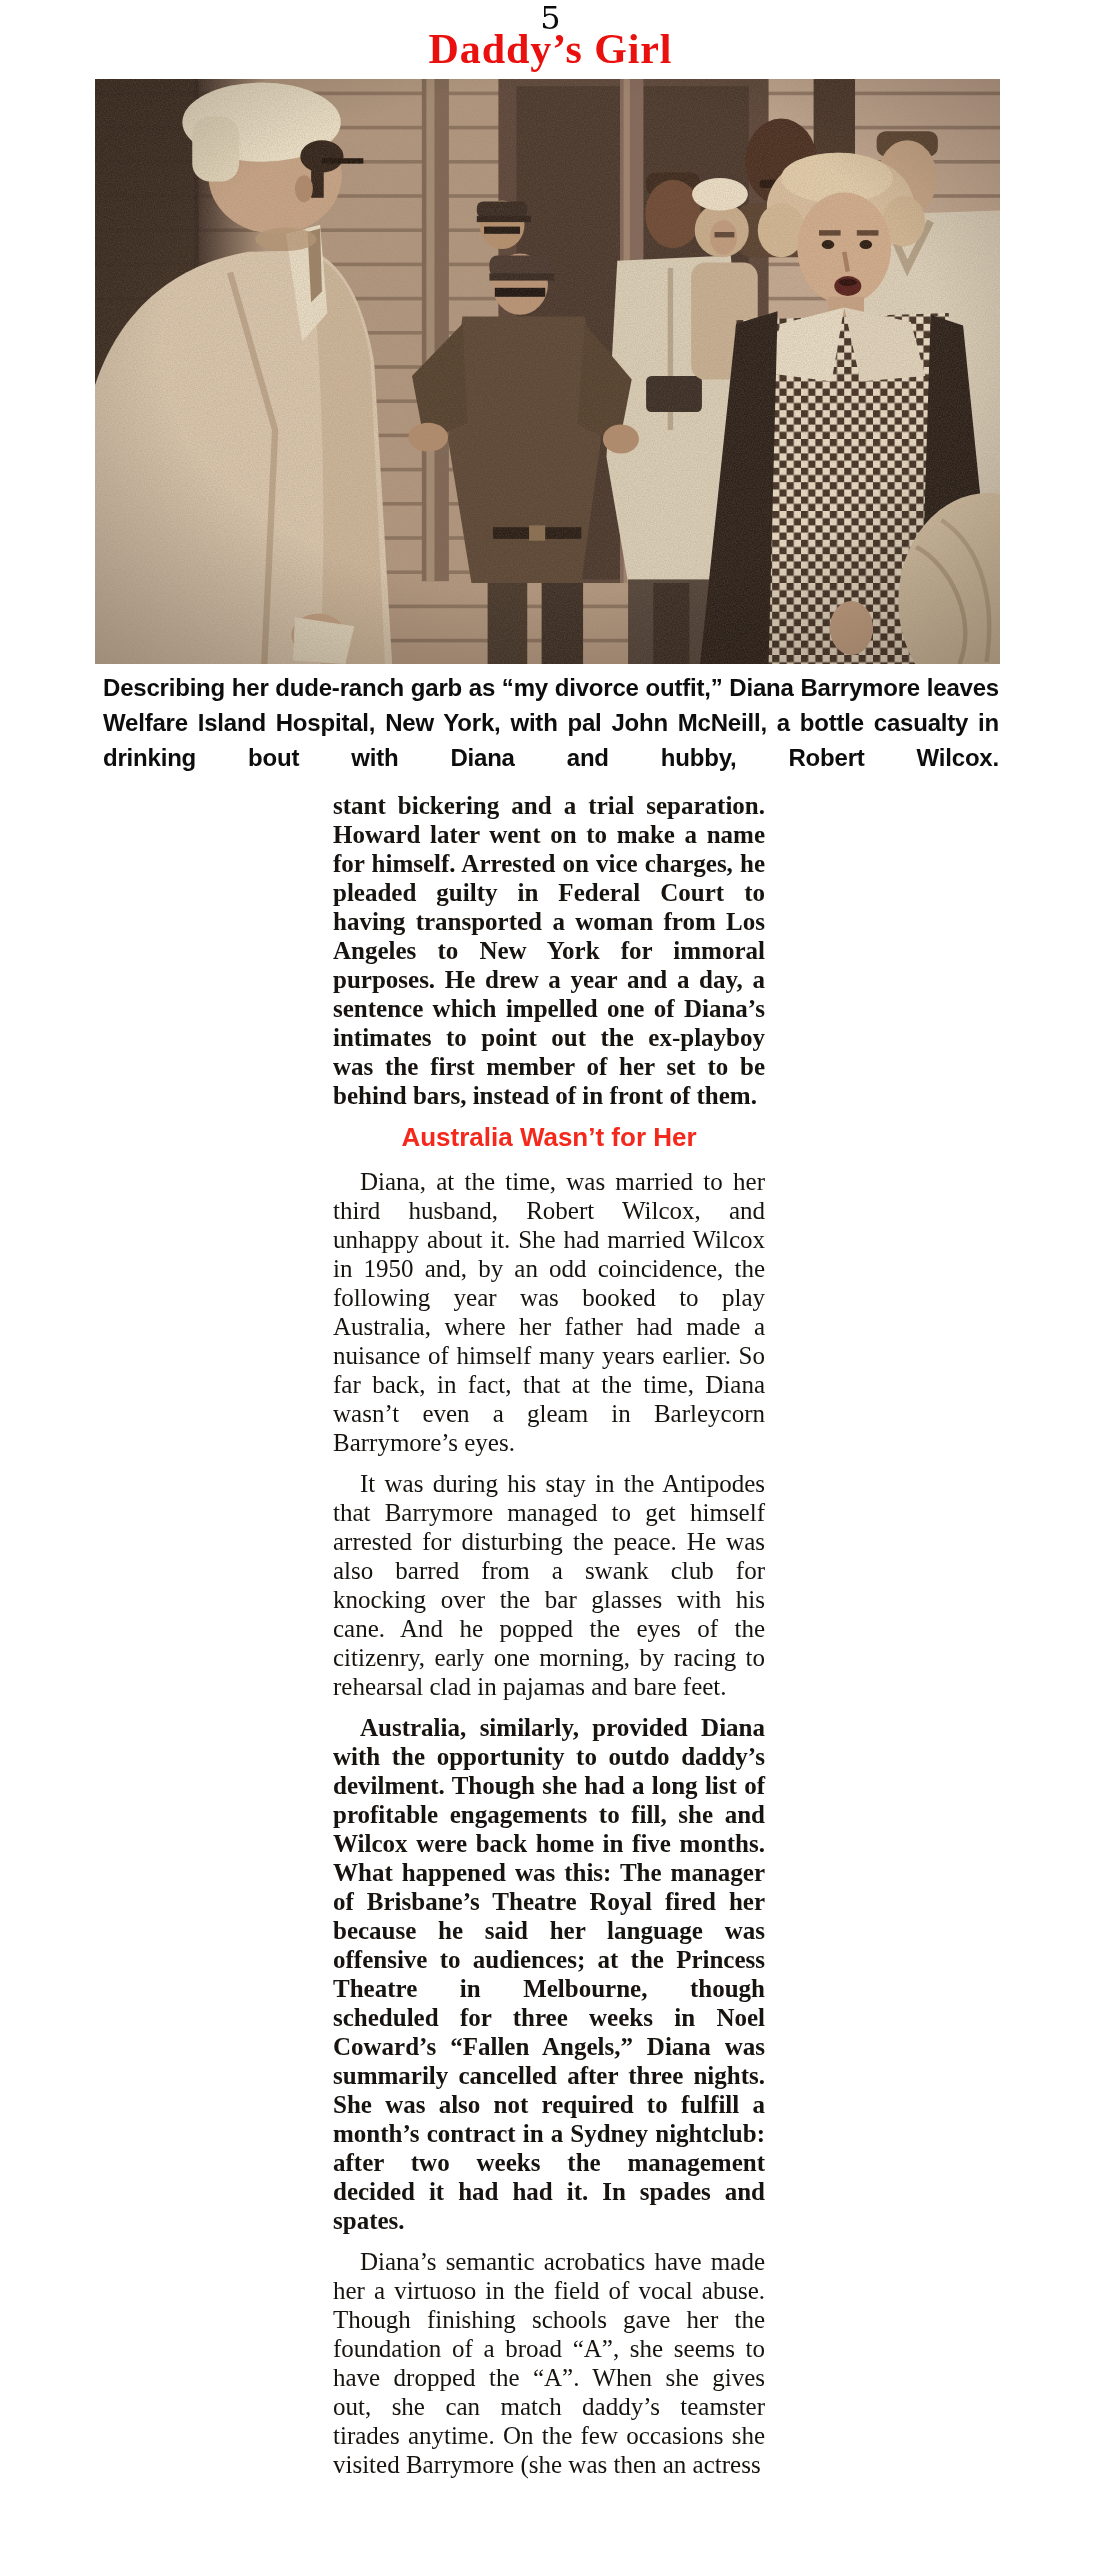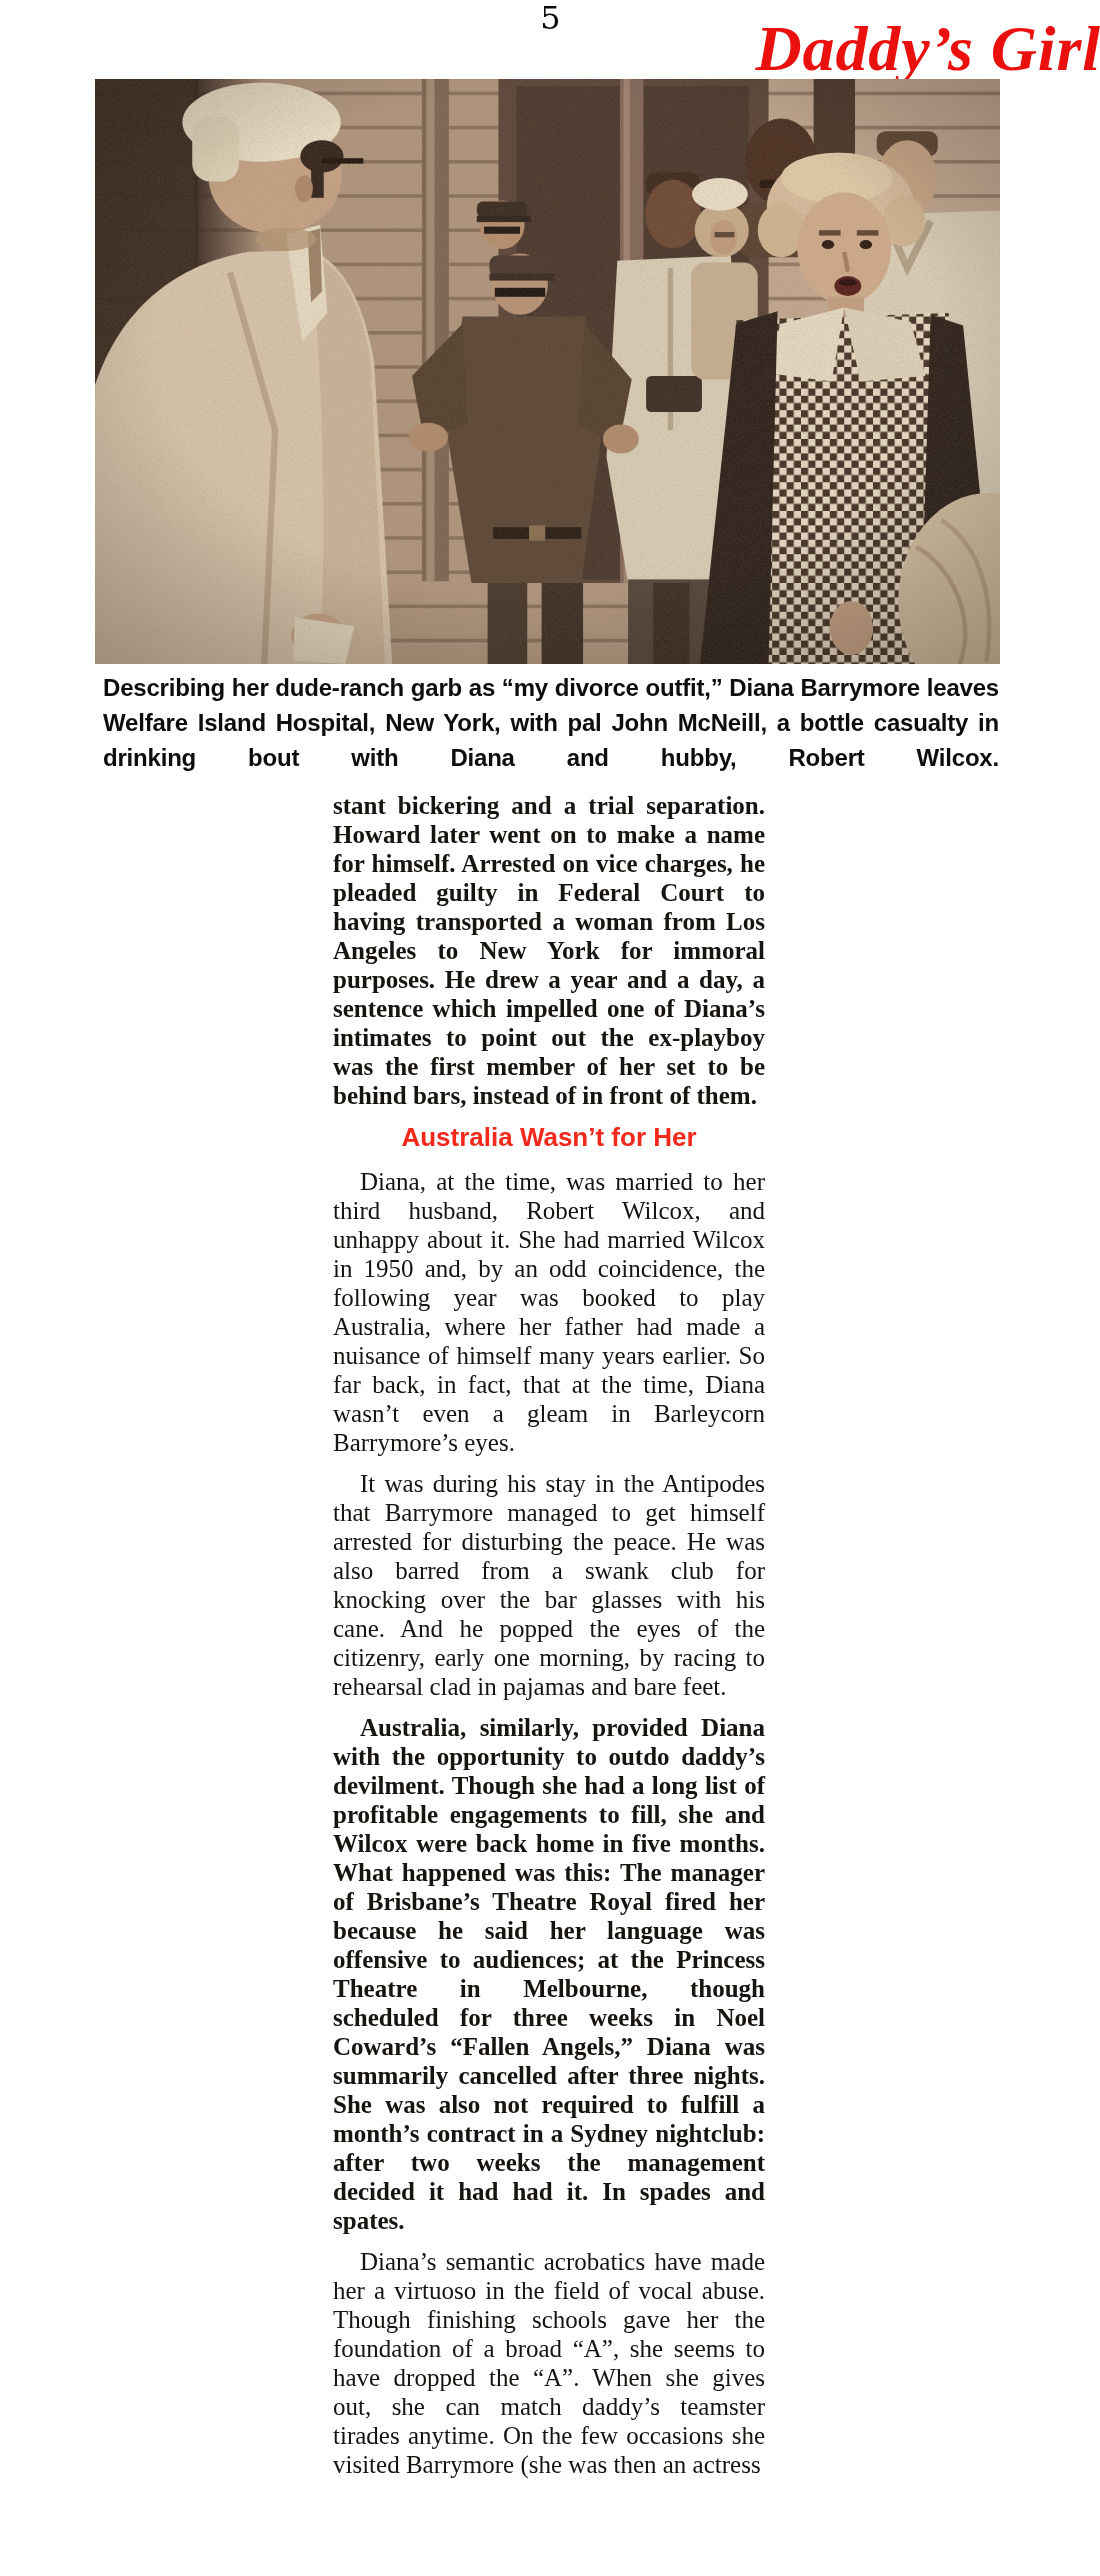--- a/index.html
+++ b/index.html
@@ -22,25 +22,24 @@
   .page-number{
     position:absolute; top:0px; left:0; right:0;
     text-align:center;
     font-family:"DejaVu Serif", serif;
     font-size:32px; line-height:36px;
     color:#0c0c0c;
   }
   .title{
     position:absolute; top:21.6px; left:0; right:0;
     margin:0;
-    text-align:right;
+    text-align:center;
     font-family:"Liberation Serif", serif;
-    font-style:italic;
-    font-weight:700;
-    font-size:64px; line-height:54px;
+    font-weight:700;
+    font-size:42px; line-height:54px;
     color:var(--title-red);
     letter-spacing:0.9px;
   }
   .photo{
     position:absolute; top:79px; left:95px;
     width:905px; height:585px;
     background:#a88d79;
   }
   .photo svg{display:block;width:100%;height:100%;}
   .caption{

